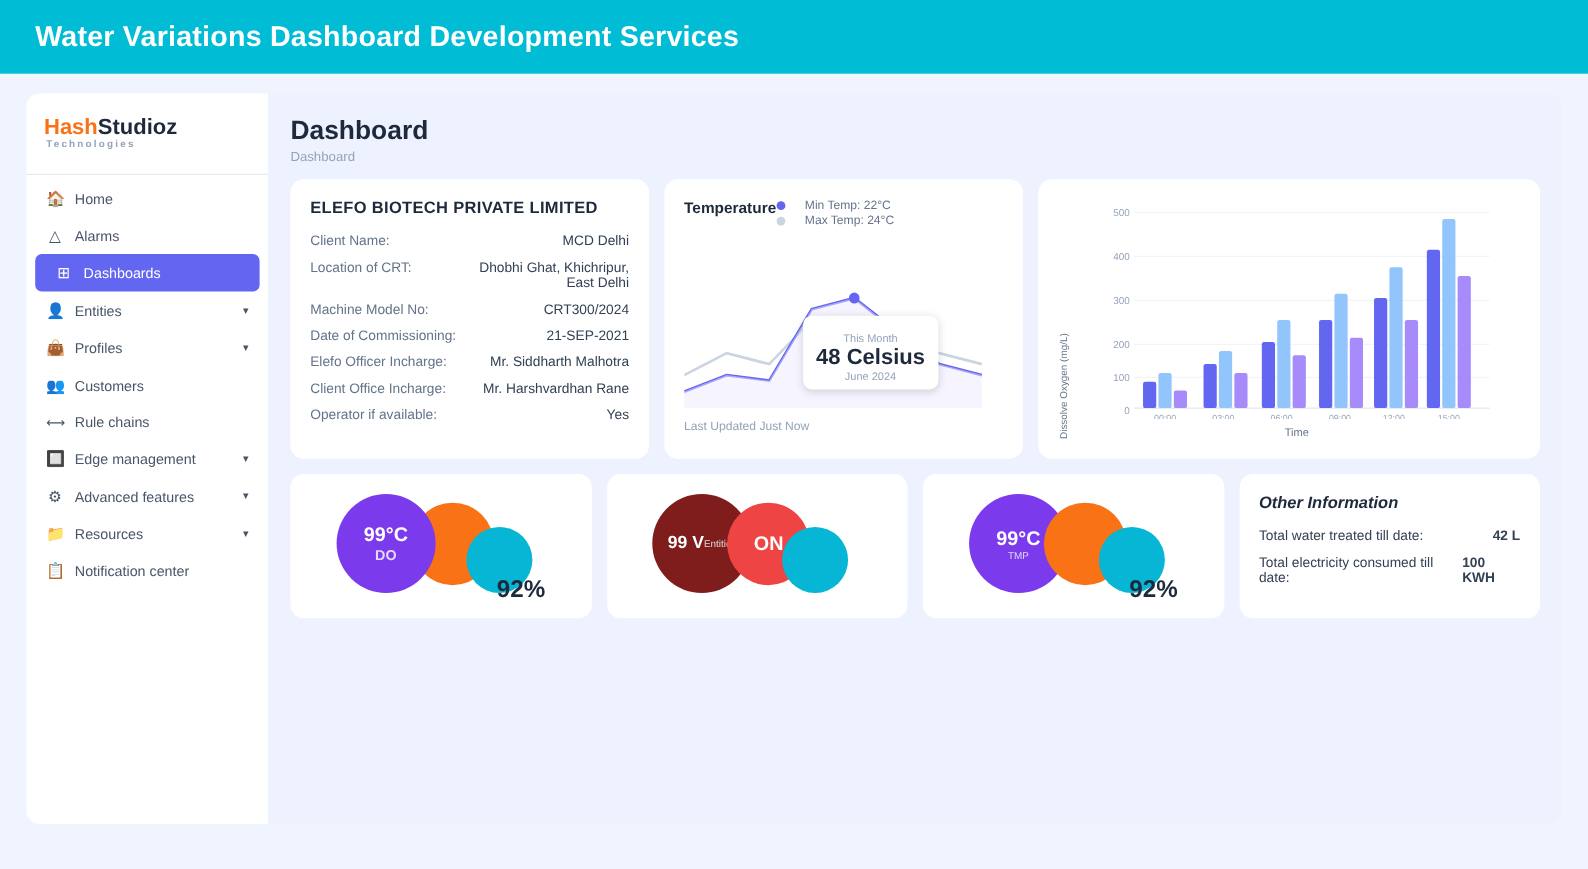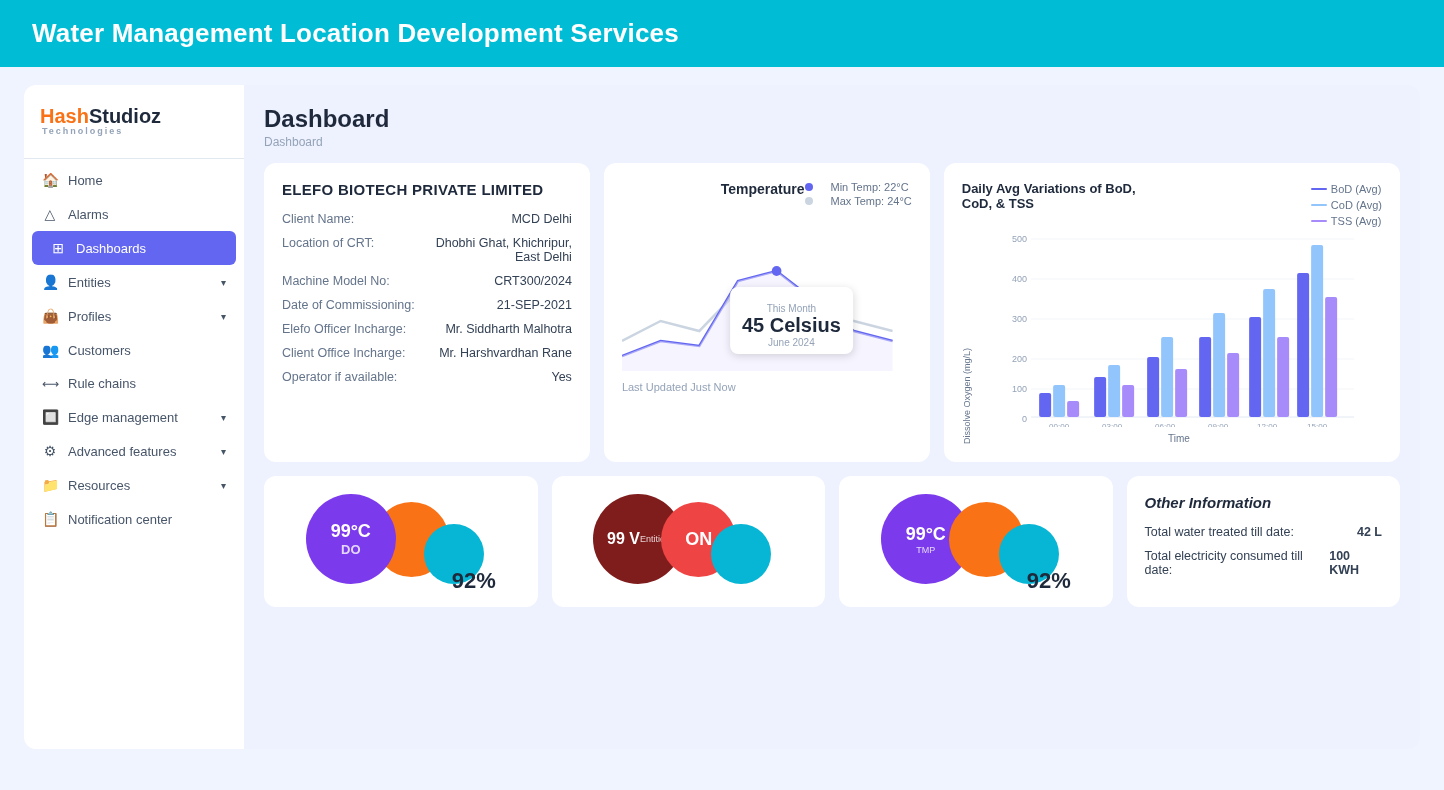--- a/index.html
+++ b/index.html
@@ -102,21 +102,21 @@
       margin-bottom: 10px;
       font-size: 12.5px;
     }
     .info-label { color: #64748b; font-weight: 500; }
     .info-value { color: #334155; font-weight: 400; text-align: right; max-width: 55%; }
 
     
     .temp-card { position: relative; }
     .temp-card-header {
       display: flex;
-      justify-content: flex-end;
+      justify-content: flex-start;
       align-items: flex-start;
       margin-bottom: 8px;
     }
     .temp-card-title { font-size: 14px; font-weight: 700; color: #1e293b; }
     .temp-legend { font-size: 11px; color: #64748b; }
     .temp-legend div { display: flex; align-items: center; gap: 18px; margin-bottom: 2px; }
     .legend-dot { width: 8px; height: 8px; border-radius: 50%; }
 
     .temp-tooltip {
       position: absolute;
@@ -191,21 +191,21 @@
       left: 0;
       z-index: 3;
       font-size: 17px;
     }
     .gauge-card-inner { width: 100%; display: flex; align-items: center; justify-content: center; }
   </style>
 </head>
 <body>
 
 <div class="top-banner">
-  <span>Water Management Location Development Services</span>
+  <span>Water Variations Dashboard Development Services</span>
 </div>
 
 <div class="app-wrapper">
 
   <div class="sidebar">
     <div class="sidebar-logo">
       <span class="hash">Hash</span><span class="studioz">Studioz</span>
       <span class="sub">Technologies</span>
     </div>
     <div class="sidebar-divider"></div>
@@ -309,55 +309,38 @@
             </div>
             <div>
               <span class="legend-dot" style="background:#cbd5e1;"></span>
               <span>Max Temp: 24°C</span>
             </div>
           </div>
         </div>
         <div style="position:relative;">
           <div class="temp-tooltip">
             <div style="font-size:10px; color:#94a3b8;margin-top:10px;">This Month</div>
-            <div class="big">45 Celsius</div>
+            <div class="big">48 Celsius</div>
             <div style="font-size:10px; color:#94a3b8;">June 2024</div>
           </div>
           <svg class="temp-chart" viewBox="0 0 300 150" preserveAspectRatio="none">
 
             <polyline points="0,120 40,100 80,110 120,70 160,85 200,95 240,100 280,110" fill="none" stroke="#cbd5e1" stroke-width="2.5"></polyline>
 
             <polyline points="0,135 40,120 80,125 120,60 160,50 200,80 240,110 280,120" fill="none" stroke="#6366f1" stroke-width="2.5"></polyline>
 
             <polygon points="0,135 40,120 80,125 120,60 160,50 200,80 240,110 280,120 280,150 0,150" fill="#ede9fe" opacity="0.5"></polygon>
 
             <circle cx="160" cy="50" r="5" fill="#6366f1"></circle>
           </svg>
         </div>
         <div class="temp-updated">Last Updated Just Now</div>
       </div>
 
       <div class="card chart-card">
-        <div style="display:flex; justify-content:space-between; align-items:flex-start;">
-          <h3 style="max-width:180px; font-size:13px;">Daily Avg Variations of BoD, CoD, &amp; TSS</h3>
-          <div class="chart-legend">
-            <div class="chart-legend-item">
-              <div class="legend-line" style="background:#6366f1;"></div>
-              <span>BoD (Avg)</span>
-            </div>
-            <div class="chart-legend-item">
-              <div class="legend-line" style="background:#93c5fd;"></div>
-              <span>CoD (Avg)</span>
-            </div>
-            <div class="chart-legend-item">
-              <div class="legend-line" style="background:#a78bfa;"></div>
-              <span>TSS (Avg)</span>
-            </div>
-          </div>
-        </div>
         <div style="display:flex; gap:4px; align-items:flex-end;">
           <div style="font-size:9px; color:#64748b; writing-mode:vertical-rl; transform:rotate(180deg); white-space:nowrap; padding-bottom:20px;">Dissolve Oxygen (mg/L)</div>
           <div style="flex:1;">
             <svg viewBox="0 0 360 200" width="100%" height="200">
 
               <text x="28" y="15" font-size="9" fill="#94a3b8" text-anchor="end">500</text>
               <text x="28" y="55" font-size="9" fill="#94a3b8" text-anchor="end">400</text>
               <text x="28" y="95" font-size="9" fill="#94a3b8" text-anchor="end">300</text>
               <text x="28" y="135" font-size="9" fill="#94a3b8" text-anchor="end">200</text>
               <text x="28" y="165" font-size="9" fill="#94a3b8" text-anchor="end">100</text>

